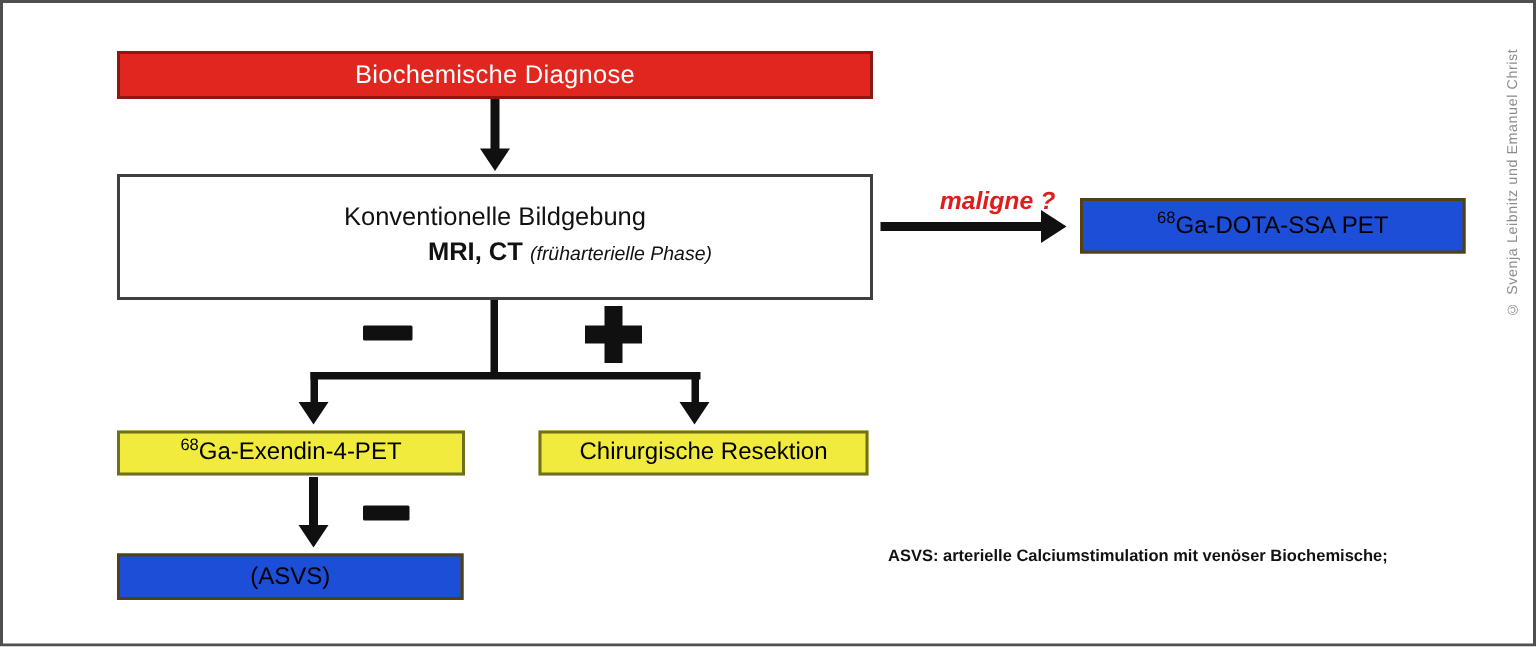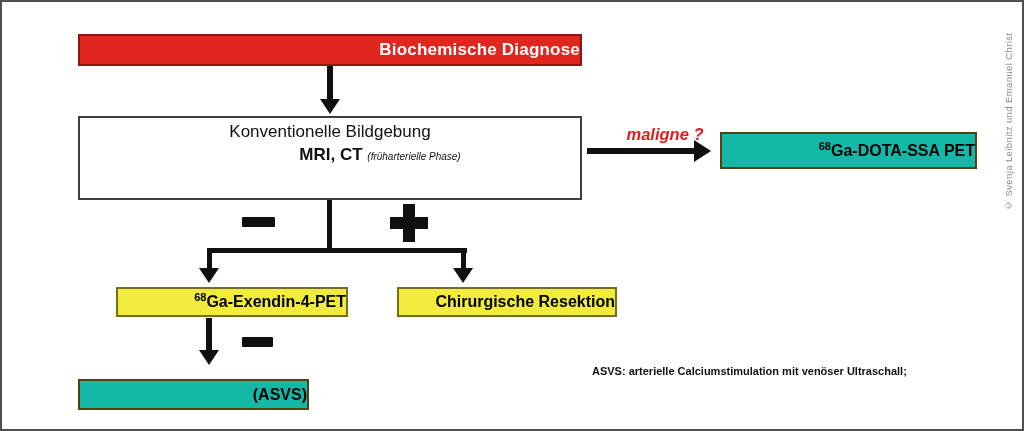--- a/index.html
+++ b/index.html
@@ -8,50 +8,49 @@
     width:1024px;height:431px;
     background:#ffffff;
     font-family:"Liberation Sans", sans-serif;
     overflow:hidden;
     box-sizing:border-box;
     border:2px solid #4f4f4f;
   }
   .box{
     position:absolute;
     box-sizing:border-box;
-    display:flex;align-items:center;justify-content:flex-end;
-    font-weight:bold;color:#000;
+    display:flex;align-items:center;justify-content:center;
+    font-weight:normal;color:#000;
     text-align:center;
   }
   .red-box{
     left:76px;top:32px;width:504px;height:32px;
     background:#e0261f;border:2px solid #8c1812;
     color:#ffffff;font-size:17px;letter-spacing:0.2px;
   }
   .imaging-box{
     left:76px;top:114px;width:504px;height:84px;
     background:#ffffff;border:2px solid #3f3f3f;
     position:absolute;box-sizing:border-box;
     font-size:17px;color:#111;
-    padding-top:2px;
+    padding-top:15px;
   }
   .imaging-line{display:block;text-align:center;line-height:23px;white-space:nowrap;}
   .imaging-line.l2{transform:translateX(50px);font-weight:bold;}
-  .imaging-line.l2 .phase{font-weight:normal;font-style:italic;font-size:10px;}
+  .imaging-line.l2 .phase{font-weight:normal;font-style:italic;font-size:13px;}
   .imaging-line.l3{transform:translateX(-18px);}
   .orange-box{
-    background:#14b8a6;border:2px solid #544110;
+    background:#1d4ed8;border:2px solid #544110;
     font-size:16px;
   }
   .dota-box{left:718px;top:130px;width:257px;height:37px;}
-  .asvs-box{left:76px;top:367px;width:231px;height:31px;margin-top:10px;}
+  .asvs-box{left:76px;top:367px;width:231px;height:31px;}
   .yellow-box{
     background:#f0eb3d;border:2px solid #6f6f1d;
     font-size:16px;
-    margin-left:38px;
   }
   .exendin-box{left:76px;top:285px;width:232px;height:30px;}
   .resektion-box{left:357px;top:285px;width:220px;height:30px;}
   sup{font-size:11px;vertical-align:super;line-height:0;}
 
   
   .stem-v{position:absolute;background:#101010;}
   .stem-h{position:absolute;background:#101010;}
   .head-down{position:absolute;width:0;height:0;border-left:10px solid transparent;border-right:10px solid transparent;border-top:15px solid #101010;}
   .head-right{position:absolute;width:0;height:0;border-top:11px solid transparent;border-bottom:11px solid transparent;border-left:17px solid #101010;}
@@ -127,18 +126,18 @@
 
   <div class="stem-v" style="left:204px;top:316px;width:6px;height:34px;"></div>
   <div class="head-down" style="left:197px;top:348px;"></div>
   <div class="minus-bar" style="left:240px;top:335px;width:31px;height:10px;"></div>
 
   <div class="box orange-box asvs-box">
     <span>(ASVS)</span>
   </div>
 
   <div class="footnote">
-    <div>ASVS: arterielle Calciumstimulation mit venöser Ultraschall;</div>
+    <div>ASVS: arterielle Calciumstimulation mit venöser Biochemische;</div>
   </div>
 
   <div class="credit">© Svenja Leibnitz und Emanuel Christ</div>
 
 </div>
 
 </body></html>

